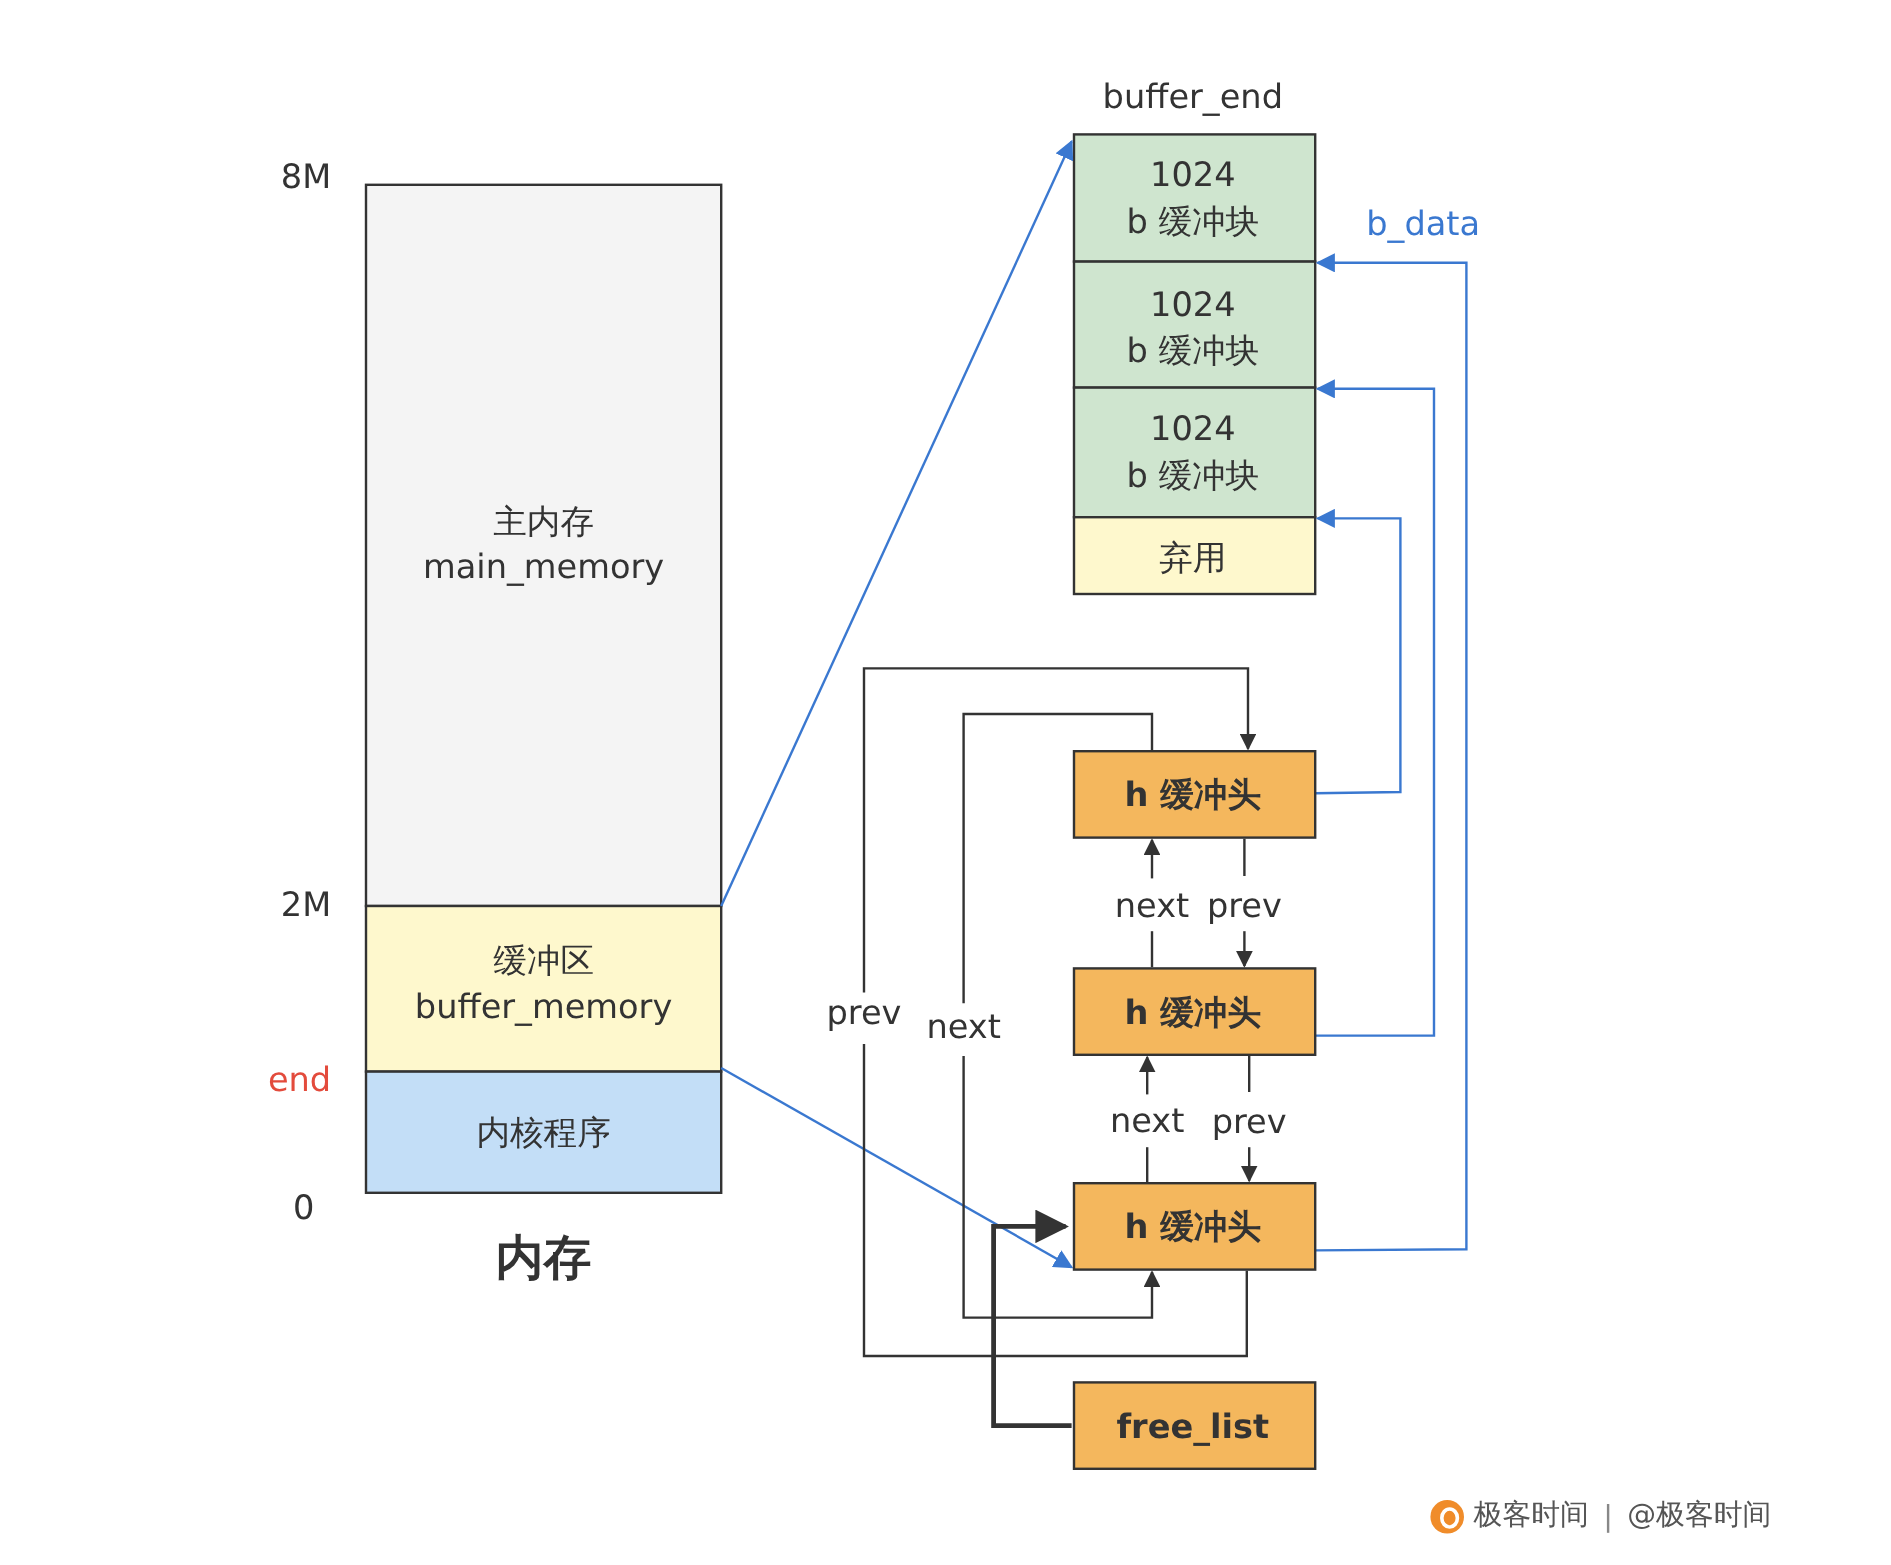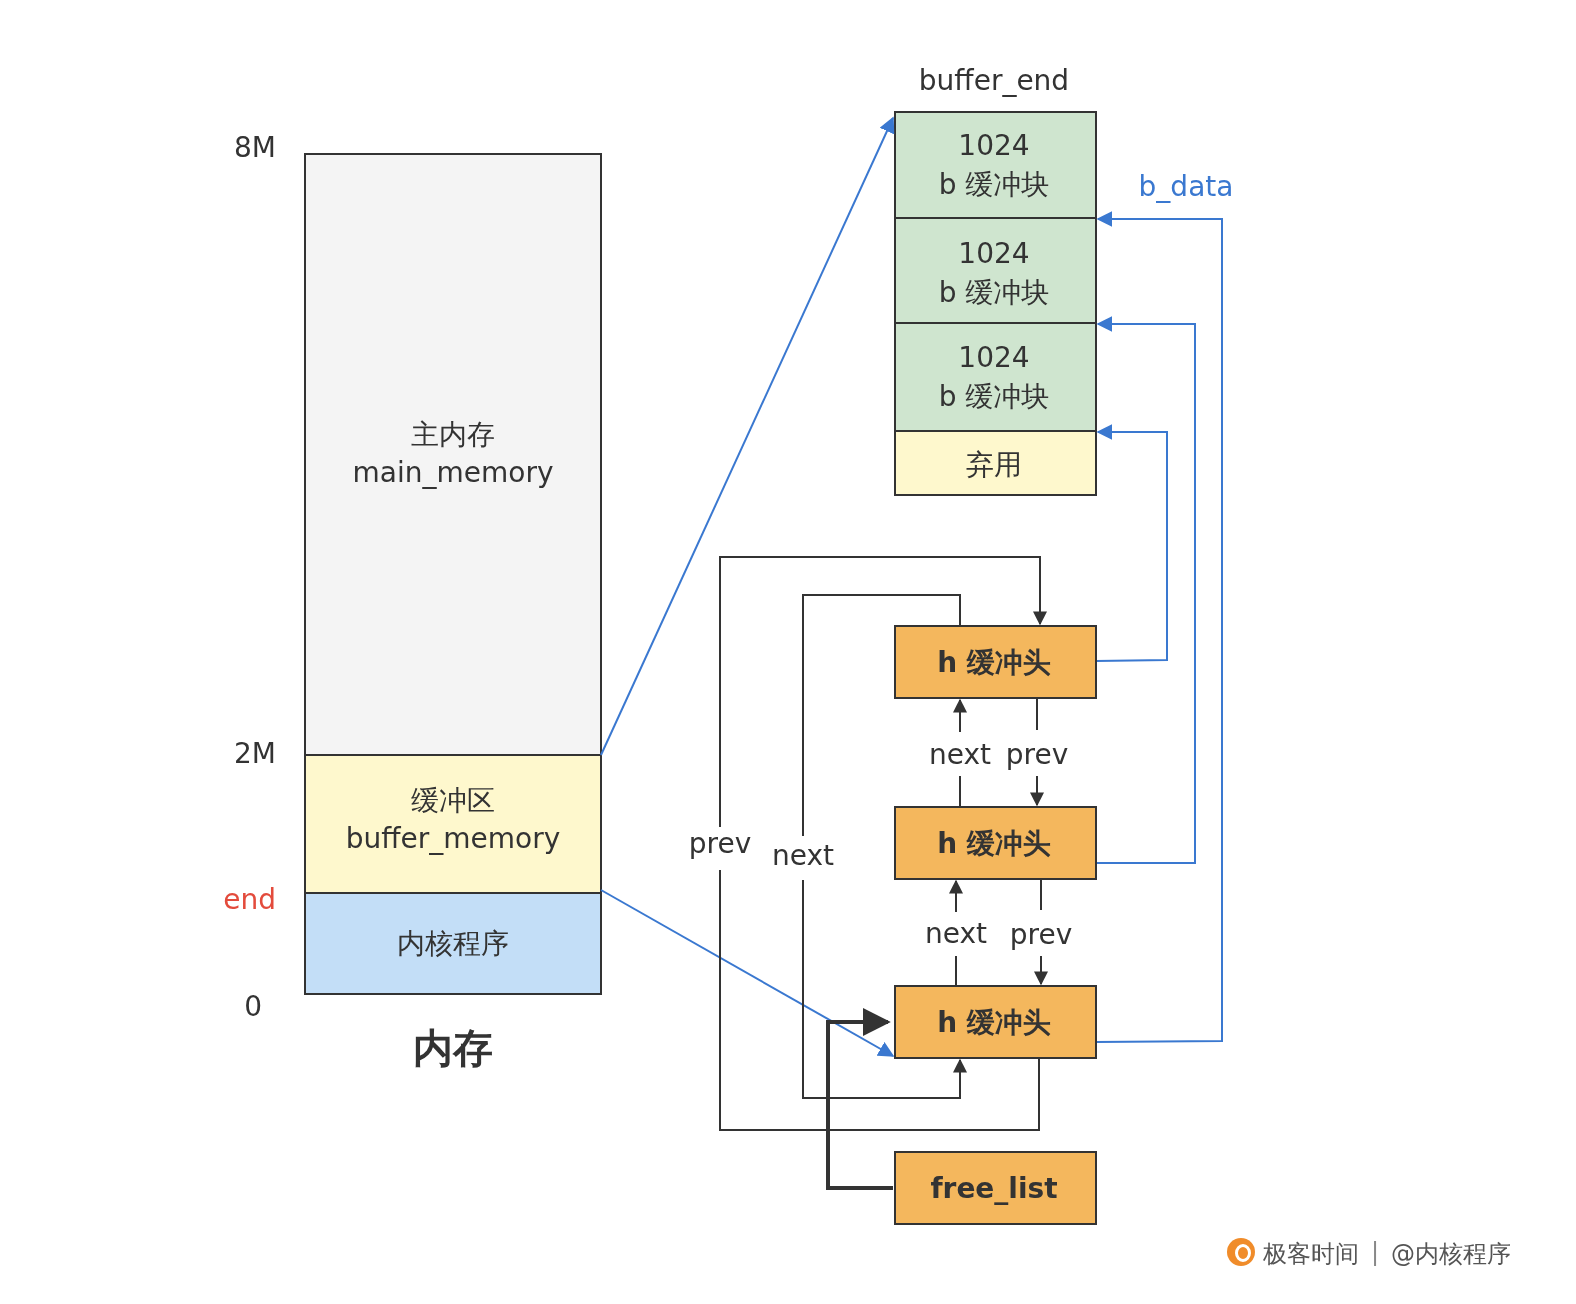--- a/index.html
+++ b/index.html
@@ -1,20 +1,20 @@
 <!DOCTYPE html>
 <html><head>
 <meta charset="utf-8">
 <style>
   html, body { margin:0; padding:0; background:#ffffff; }
   body { width:1576px; height:1304px; position:relative; overflow:hidden;
          font-family:"DejaVu Sans","Liberation Sans",sans-serif; }
   svg { position:absolute; left:0; top:0; }
   .lbl { font-family:"DejaVu Sans","Liberation Sans",sans-serif; fill:#333; }
-  .footer { position:absolute; left:1227px; top:1238px; height:40px; display:flex; align-items:flex-start;
+  .footer { position:absolute; left:1192px; top:1238px; height:40px; display:flex; align-items:flex-end;
             font-family:"DejaVu Sans","Liberation Sans",sans-serif; font-size:24px; color:#555; }
   .footer .logo { width:28px; height:28px; border-radius:50%; background:#f08c2a; margin-right:8px;
                   position:relative; }
   .footer .logo::after { content:""; position:absolute; left:8px; top:6px; width:10px; height:12px;
                   border:3px solid #fff; border-radius:50%; }
   .footer .sep { margin:0 12px; color:#888; }
 </style>
 </head>
 <body>
 
@@ -117,14 +117,14 @@
     <text class="lbl" x="803" y="865" font-size="28" text-anchor="middle">next</text>
 
     <polyline points="893,1188 828,1188 828,1022 888,1022" fill="none" stroke="#333" stroke-width="4" marker-end="url(#arrowDark)"></polyline>
   </g>
 </svg>
 
 <div class="footer">
   <span class="logo"></span>
   <span>极客时间</span>
   <span class="sep">|</span>
-  <span>@内核程序</span>
+  <span>@极客时间</span>
 </div>
 
 </body></html>

